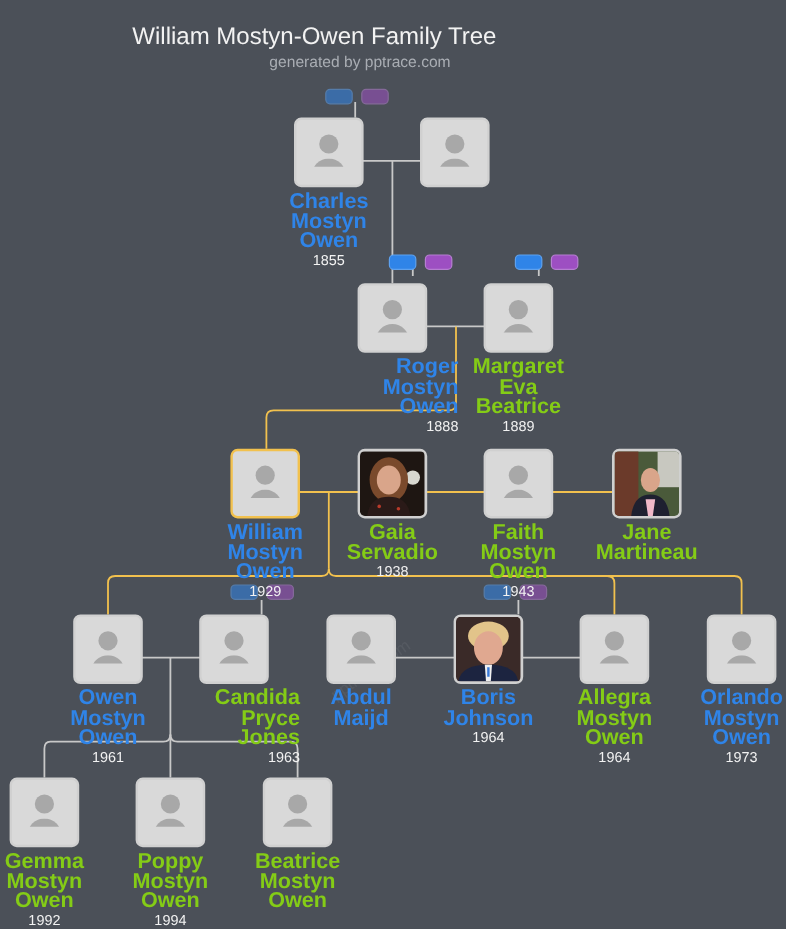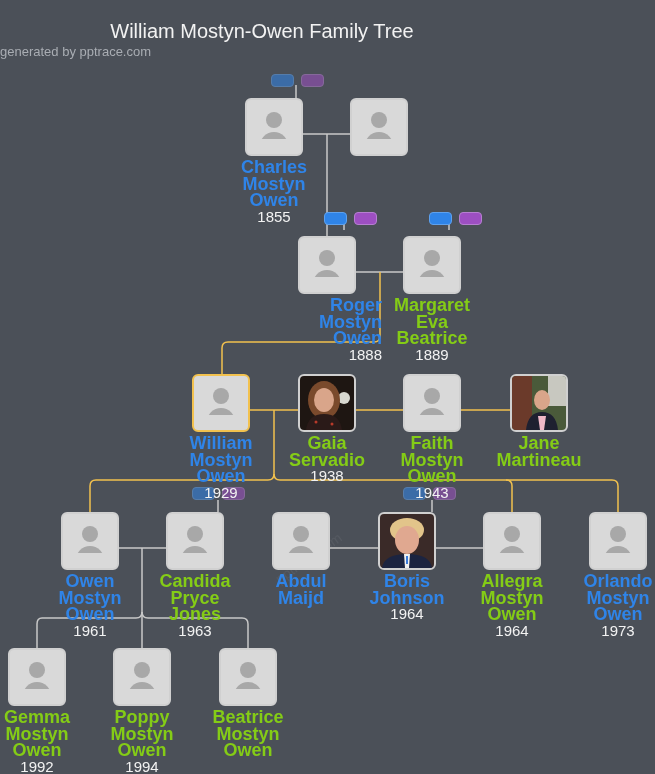--- a/index.html
+++ b/index.html
@@ -9,21 +9,21 @@
     font-family: "Liberation Sans", sans-serif;
     position: relative;
     overflow: hidden;
   }
   .title {
     position: absolute; left: 0; width: 524px; top: 20px;
     text-align: center; color: #f2f2f2; font-size: 20px;
   }
   .subtitle {
     position: absolute; left: 0; width: 600px; top: 44px;
-    color: #a9adb3; font-size: 13px;
+    text-align: center; color: #a9adb3; font-size: 13px;
   }
   svg.lines { position: absolute; left: 0; top: 0; }
   .person {
     position: absolute; width: 110px; text-align: center;
   }
   .avatar {
     width: 54px; height: 54px; margin: 0 auto;
     background: #d9d9d9; border: 2px solid #d0d0d0;
     border-radius: 6px; position: relative; overflow: hidden;
     box-sizing: content-box;
@@ -37,21 +37,21 @@
     position: absolute; width: 28px; height: 14px;
     border-radius: 14px 14px 0 0; background: #a8a8a8;
     left: 13px; top: 32px; clip-path: inset(0 0 7px 0);
   }
   .photo { width: 54px; height: 54px; }
   .name {
     font-weight: bold; font-size: 18px; line-height: 16.5px; margin-top: 3px;
   }
   .male { color: #2f84e8; }
   .female { color: #84cc16; }
-  .year { color: #f2f2f2; font-size: 15px; line-height: 16px; }
+  .year { color: #f2f2f2; font-size: 12px; line-height: 16px; }
   .pill {
     position: absolute; width: 21px; height: 11px; border-radius: 4px;
   }
   .pill.b { background: #2f84e8; border: 1px solid #5ea1ee; }
   .pill.p { background: #9d4fc2; border: 1px solid #b67fd1; }
   .pill.dim { opacity: 0.55; }
   .watermark {
     position: absolute; color: rgba(255,255,255,0.06); font-size: 14px;
     transform: rotate(-35deg); left: 270px; top: 550px;
   }
@@ -220,21 +220,21 @@
       <div class="head"></div>
       <div class="body"></div>
     </div>
   <div class="name male">
       <div>Owen</div>
       <div>Mostyn</div>
       <div>Owen</div>
     </div>
   <div class="year">1961</div>
 </div>
-<div class="person" style="left:140px;top:512px;">
+<div class="person" style="left:140px;top:512px;text-align:right;">
   <div class="avatar">
       <div class="head"></div>
       <div class="body"></div>
     </div>
   <div class="name female">
       <div>Candida</div>
       <div>Pryce</div>
       <div>Jones</div>
     </div>
   <div class="year">1963</div>

